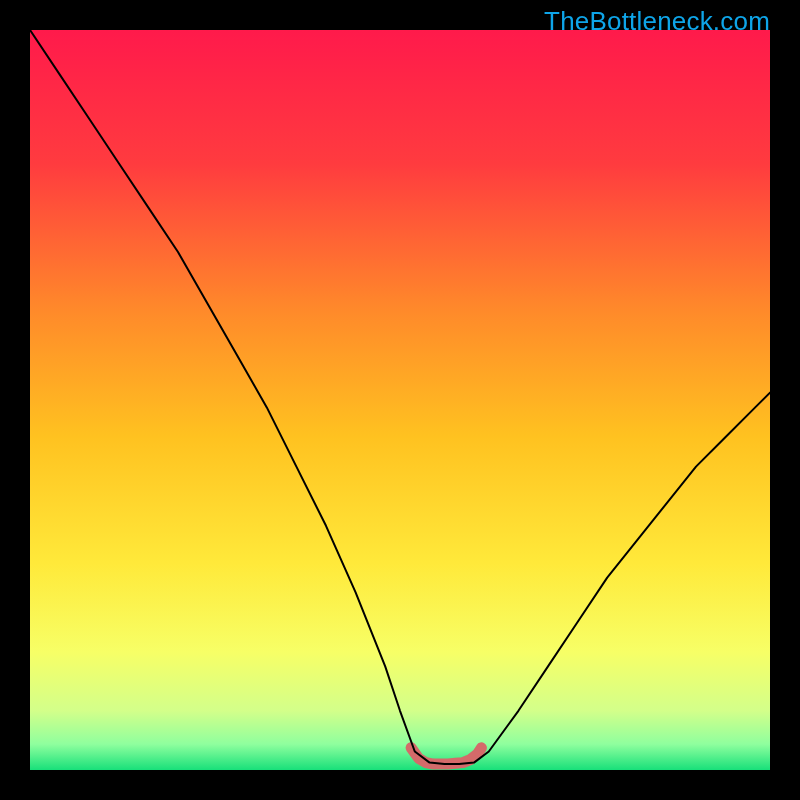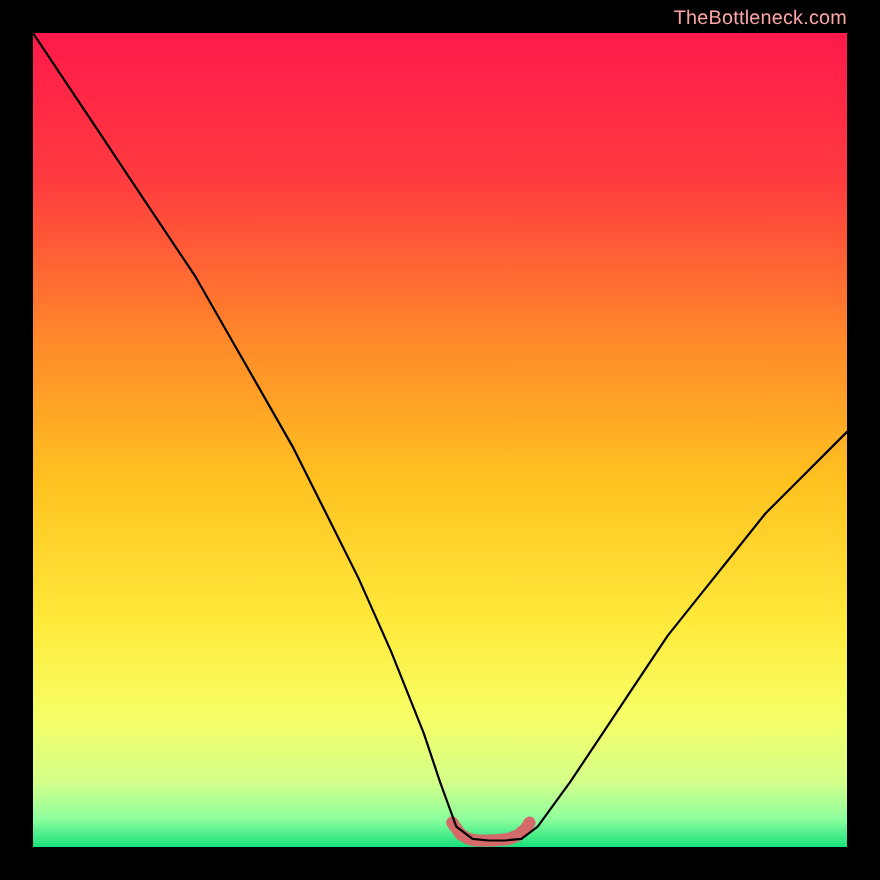--- a/index.html
+++ b/index.html
@@ -30,22 +30,22 @@
     inset: 0;
   }
   .curve-svg {
     position: absolute;
     inset: 0;
   }
   .watermark {
     position: absolute;
     top: 6px;
     right: 30px;
-    color: #fca5a5;
-    font-size: 18px;
+    color: #0ea5e9;
+    font-size: 26px;
     font-weight: 500;
     letter-spacing: 0.2px;
   }
 </style>
 </head>
 <body>
 
 <div class="frame">
 
   <div class="watermark">TheBottleneck.com</div>

